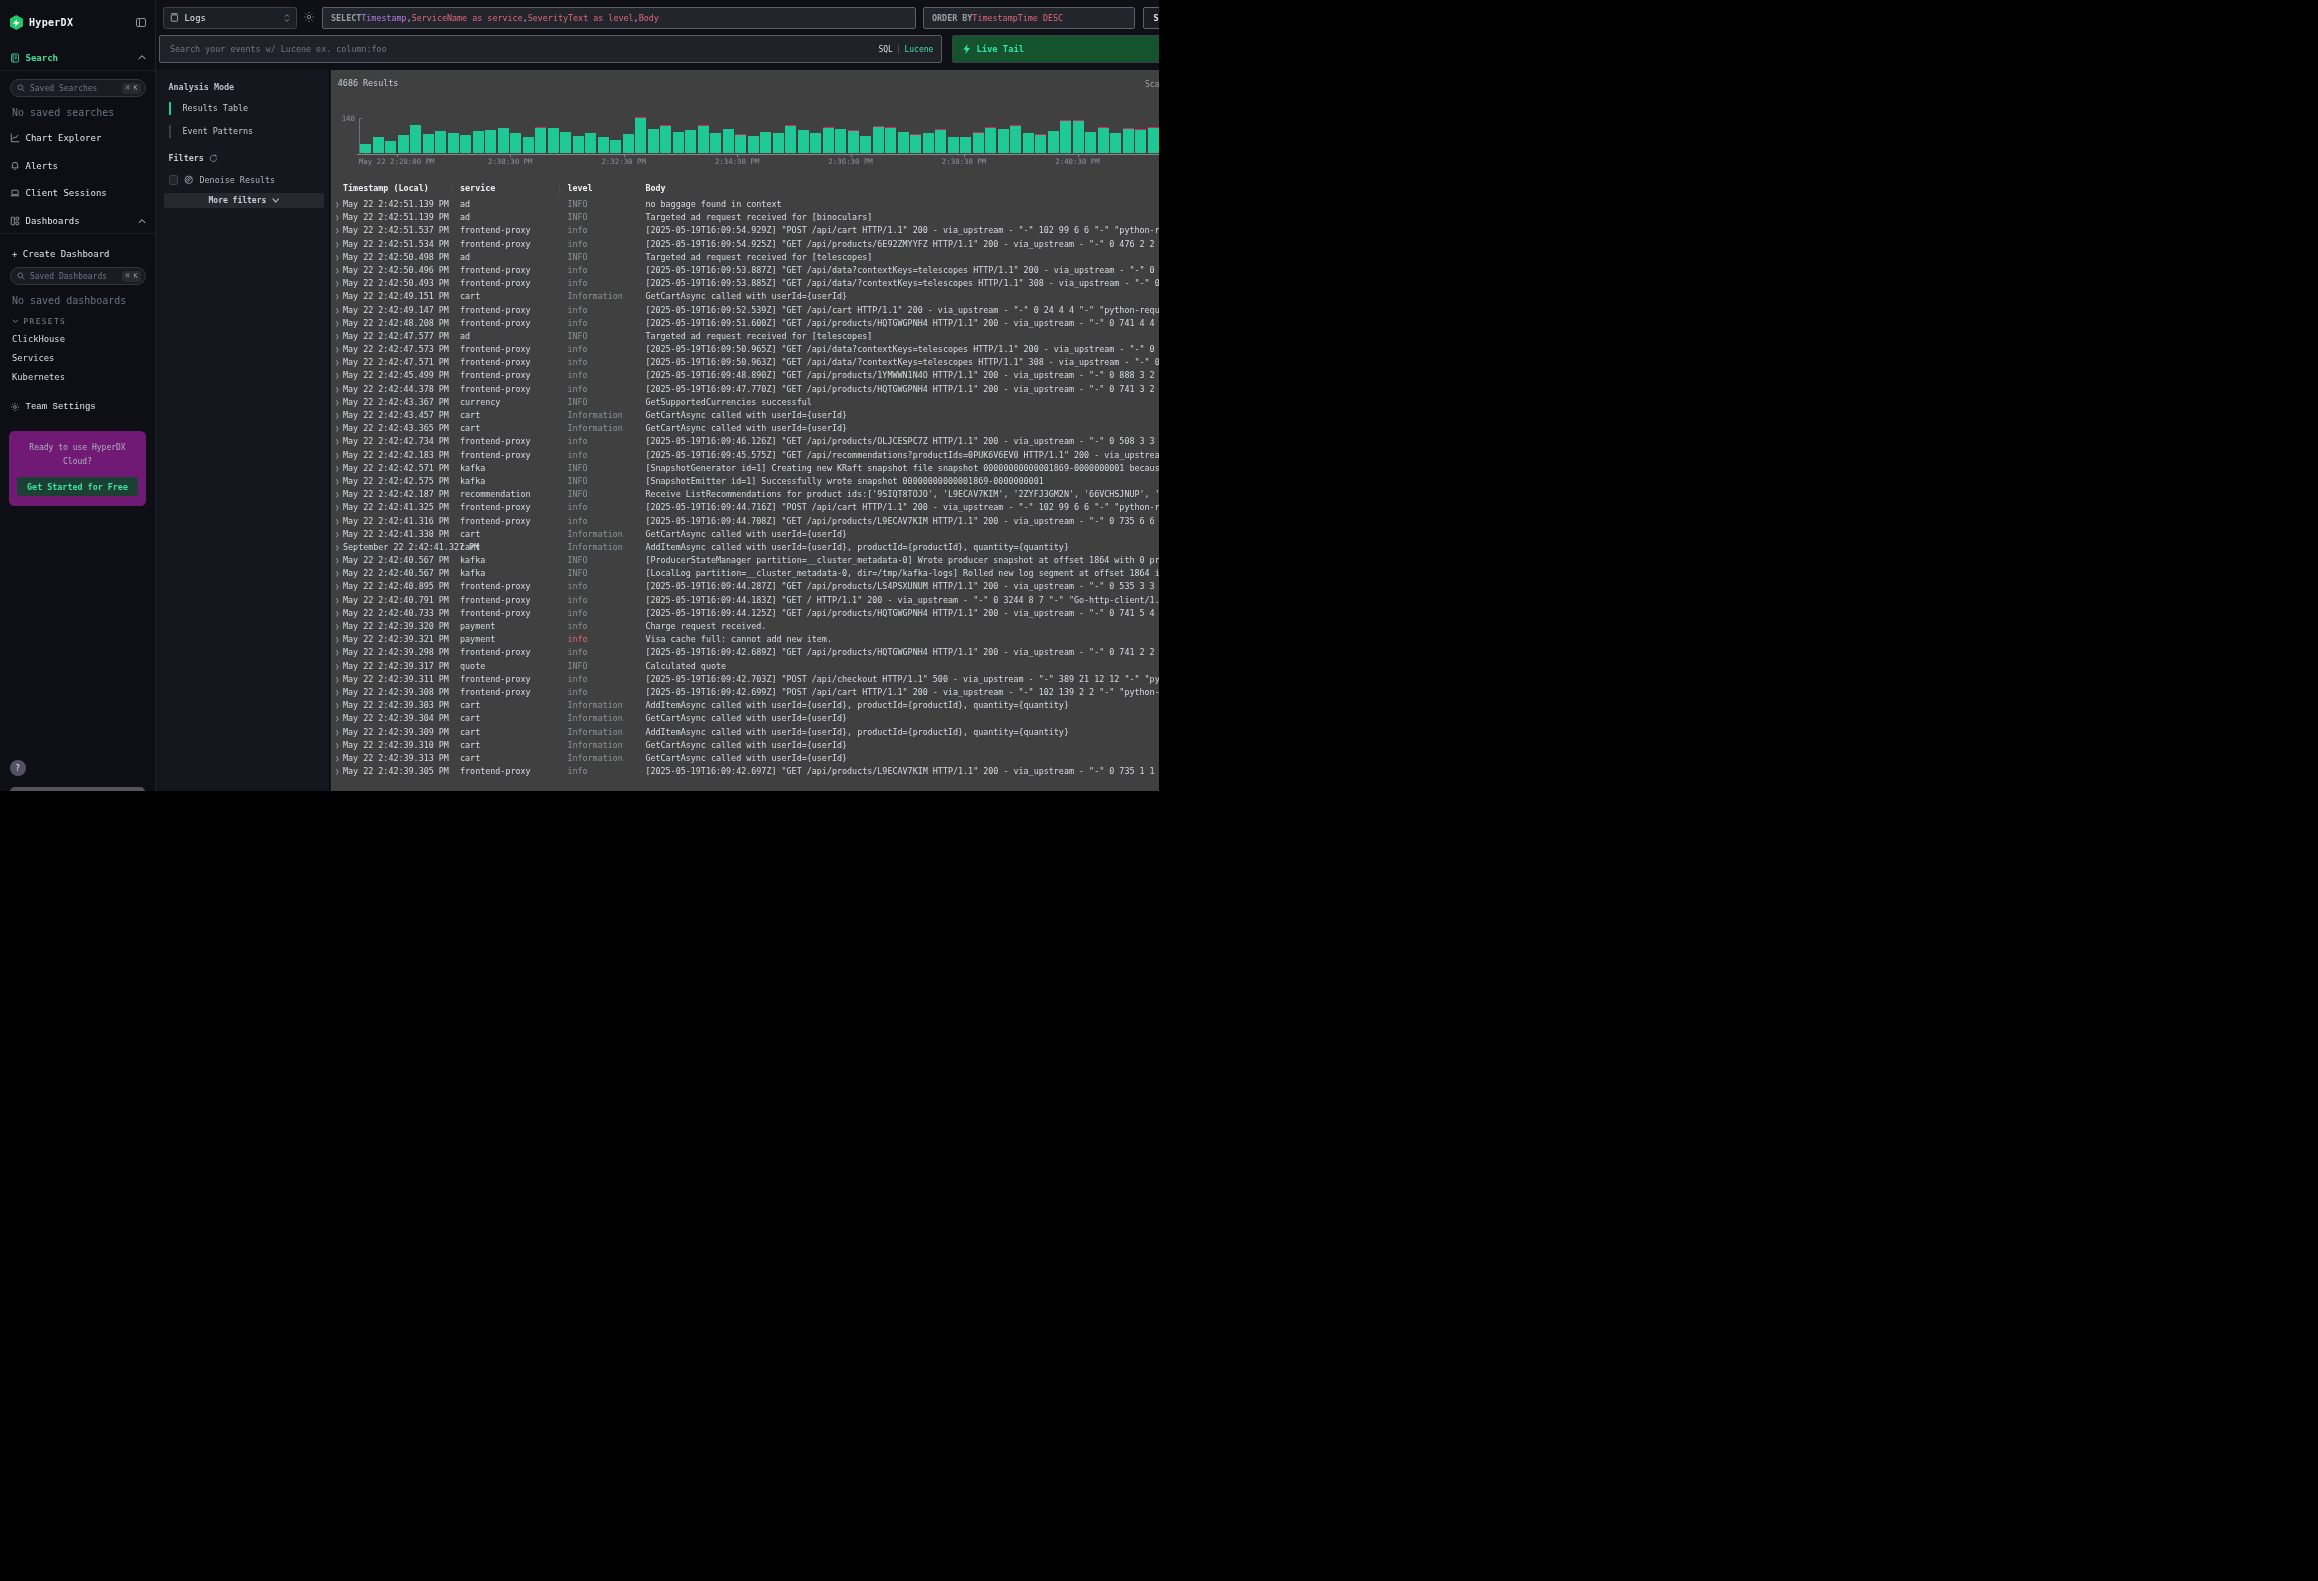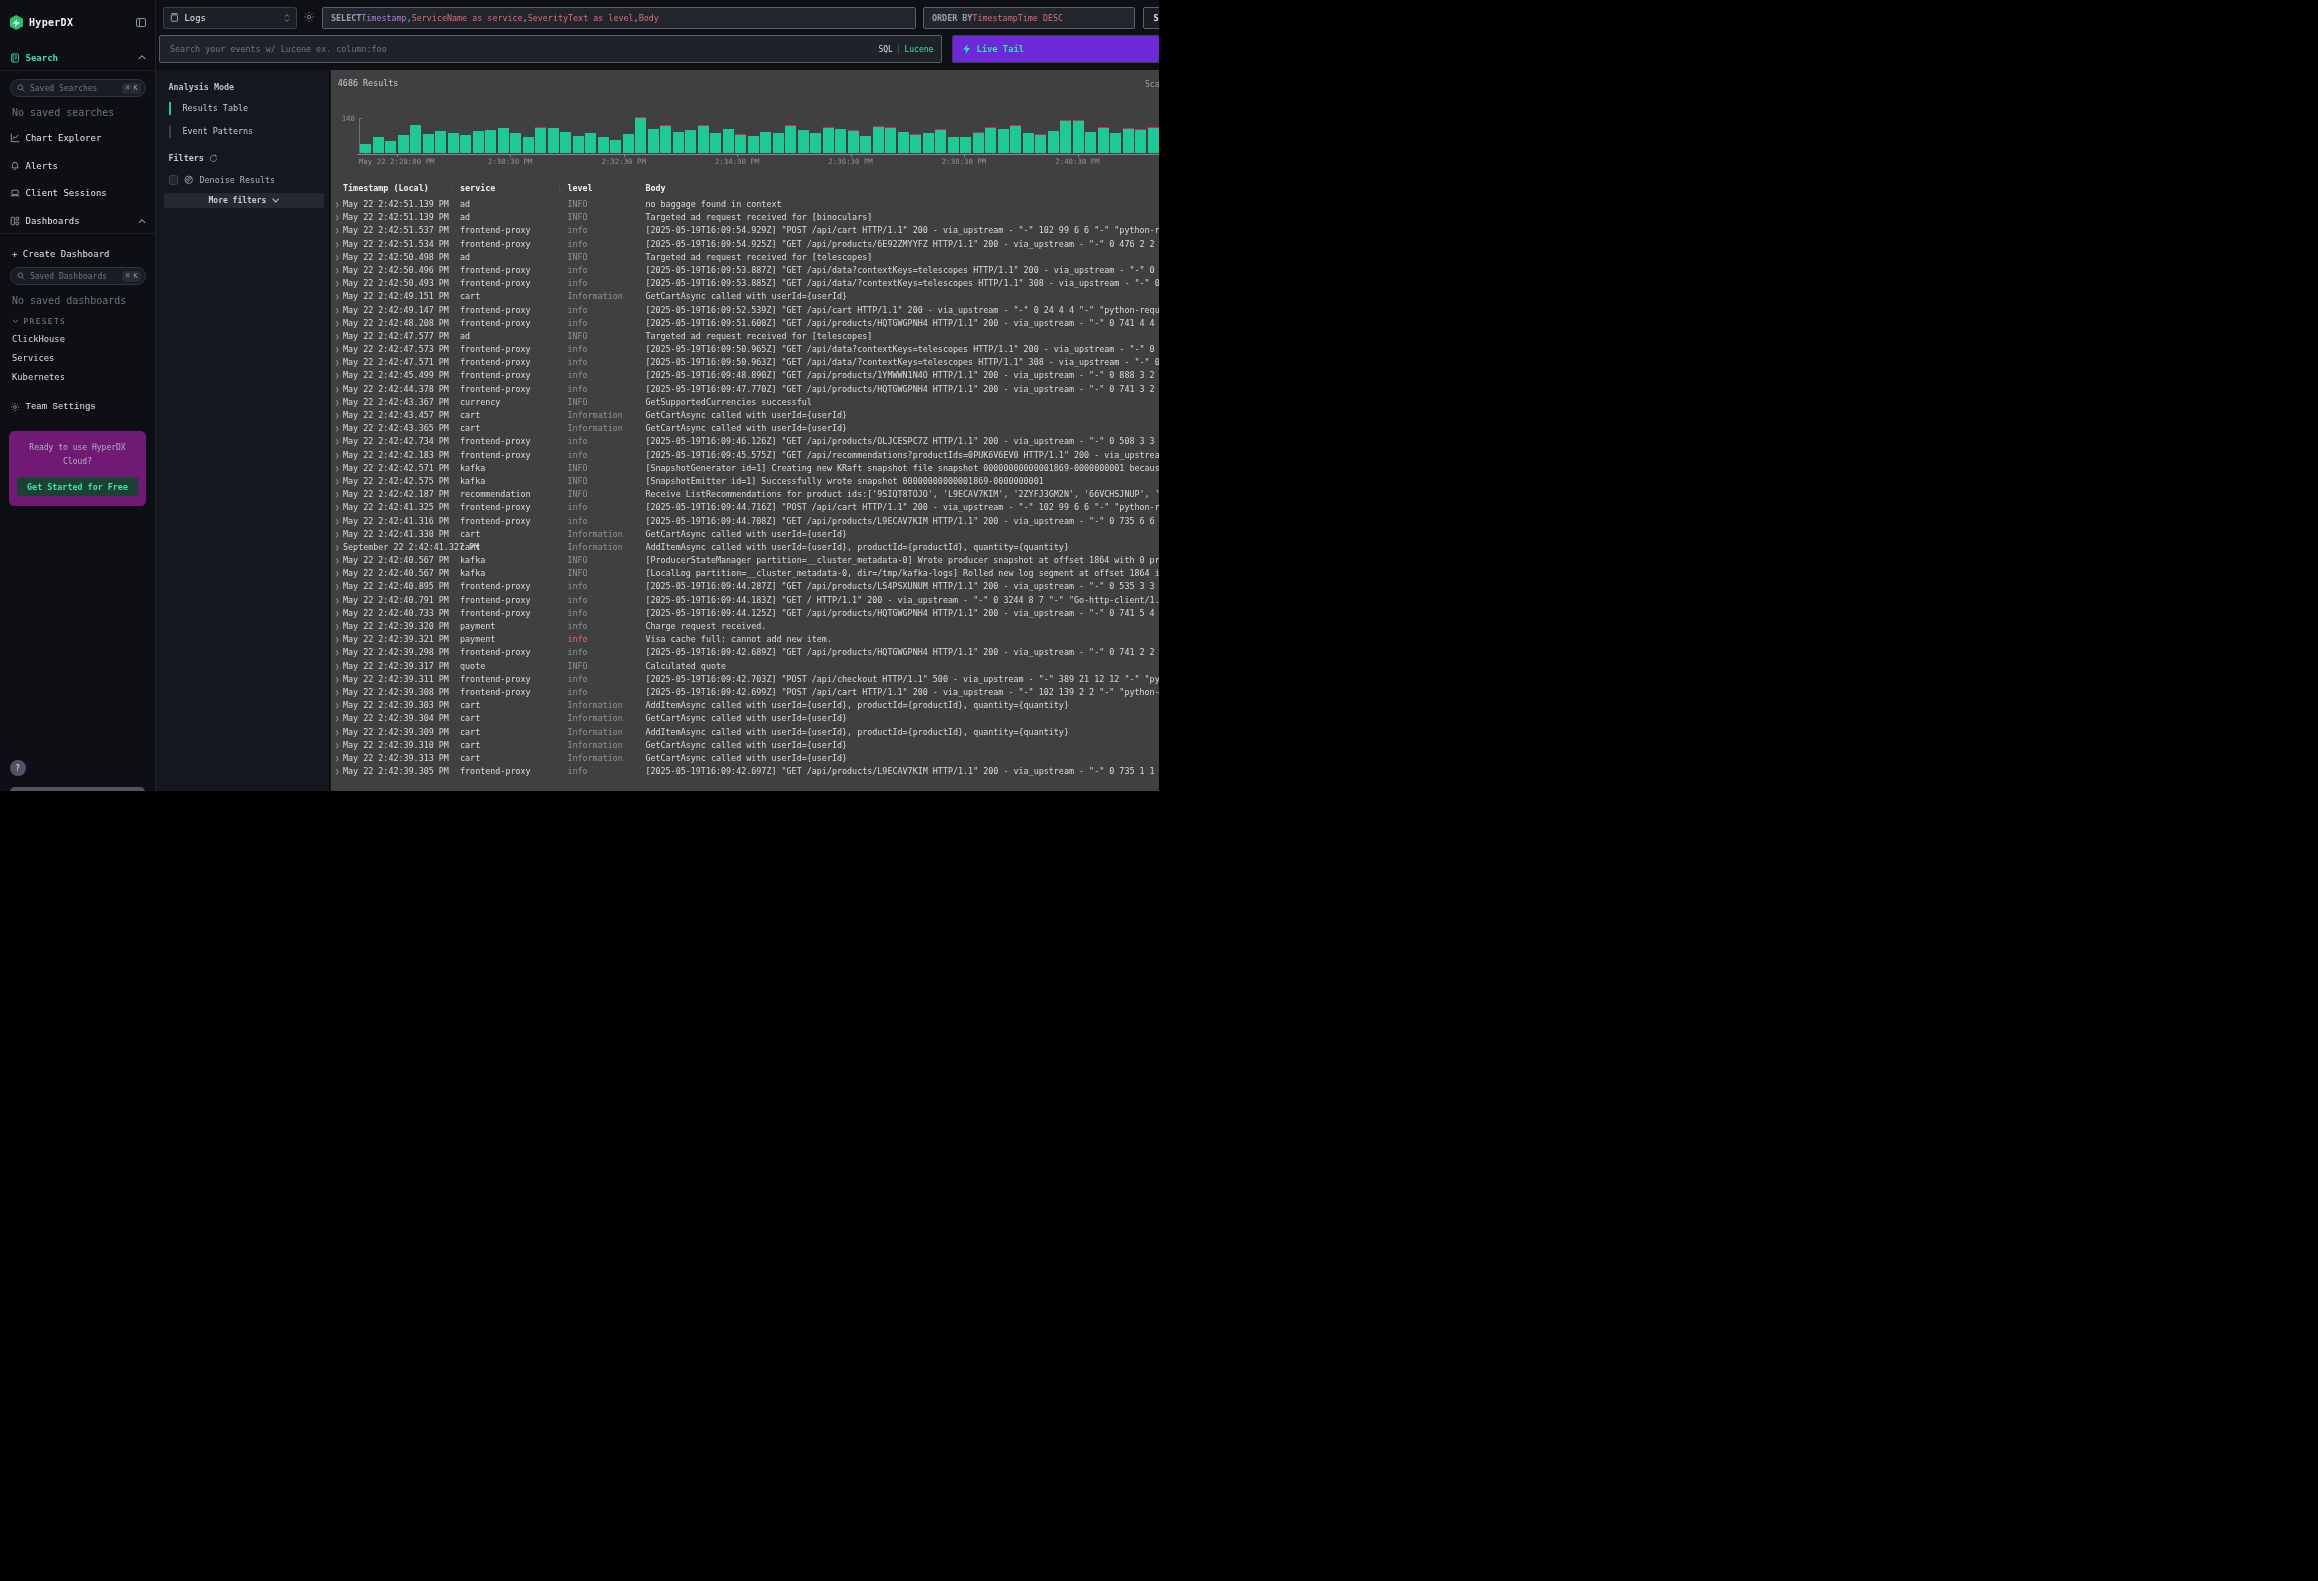--- a/index.html
+++ b/index.html
@@ -65,21 +65,21 @@
             text-align:left;padding-left:9.5px;font-family:"DejaVu Sans Mono",monospace;cursor:pointer;}
   .search-row-input{position:absolute;left:3.4px;top:35px;width:783px;height:28px;background:#1f2229;
             border:0.7px solid #565b64;border-radius:2px;display:flex;align-items:center;
             padding:0 8px 0 9.5px;cursor:text;}
   .search-row-input .ph{flex:1;color:#6f7683;font-size:8.4px;white-space:nowrap;overflow:hidden;}
   .lang-toggle{font-size:8px;white-space:nowrap;}
   .lang-sql{color:#d7dbe0;}
   .lang-div{color:#5b5f66;padding:0 3.4px;}
   .lang-lucene{color:#3fe3a0;}
   .livetail-btn{position:absolute;left:796px;top:35px;width:230px;height:28px;border:0.7px solid #3a3e46;
-            border-radius:2px;background:#6d28d9;display:flex;align-items:center;padding-left:10px;cursor:pointer;}
+            border-radius:2px;background:#14532d;display:flex;align-items:center;padding-left:10px;cursor:pointer;}
   .livetail-btn .lbl{color:#2ee6a6;font-weight:bold;font-size:8.8px;margin-left:6px;}
 
   
   .filters-panel{position:absolute;left:157px;top:70px;width:173px;bottom:0;background:#15171e;
                  border-right:0.7px solid #0a0b0f;}
   .panel-title{font-weight:bold;font-size:8.4px;color:#b9bfc8;margin:12px 0 0 11.5px;}
   .mode-item{display:flex;align-items:center;margin:9.5px 0 0 11.5px;cursor:pointer;}
   .mode-bar{width:2px;height:13.5px;background:#3b3f47;margin-right:12px;}
   .mode-item.active .mode-bar{background:#20c997;}
   .mode-item .lbl{font-size:8.4px;color:#c3c8cf;}

